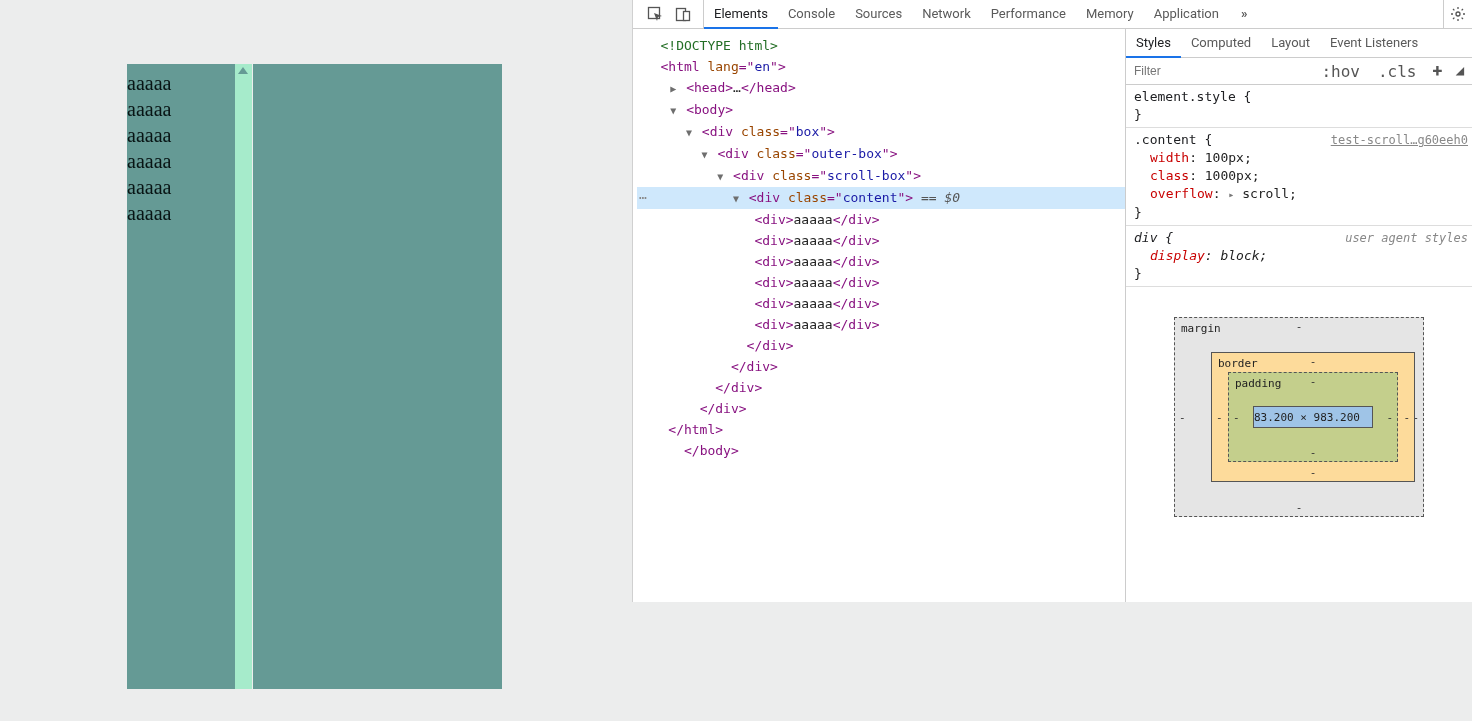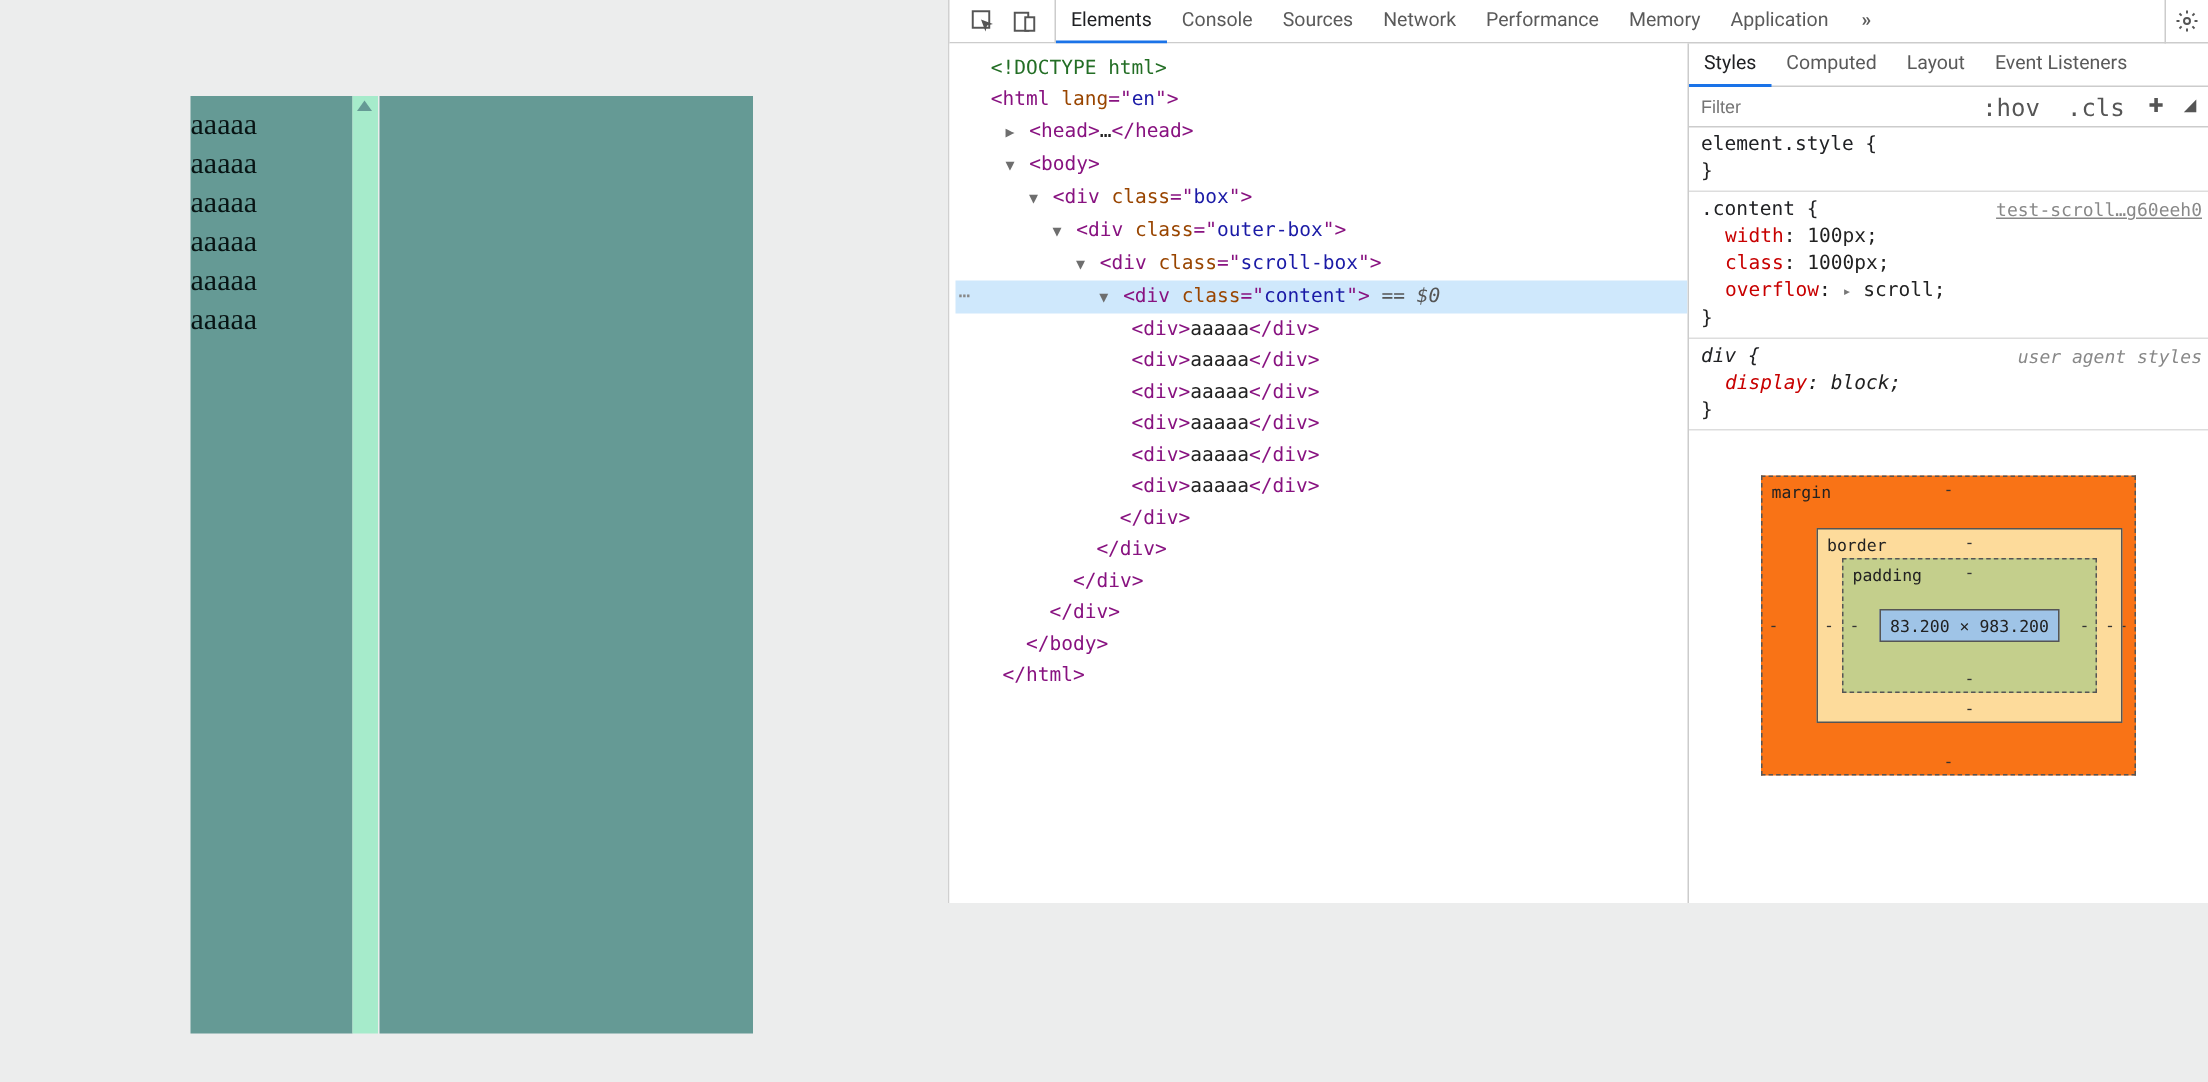--- a/index.html
+++ b/index.html
@@ -63,24 +63,24 @@
   .prop-name { color:#c80000; }
   .prop-val { color:#222; }
   .disclosure { color:#777; font-size:10px; }
 
   
   .boxmodel-wrap { padding:30px 0 0 0; display:flex; justify-content:center; }
   .bm { font-family: Menlo, Consolas, monospace; font-size:11px; color:#222; }
   .bm-layer { position:relative; display:flex; align-items:center; justify-content:center; }
   .bm-label { position:absolute; top:4px; left:6px; font-size:11px; }
   .bm-side { position:absolute; font-size:11px; color:#333; }
-  .bm-margin  { width:250px; height:200px; background:#f97316; border:1px dashed #555;padding-left:28px;}
+  .bm-margin  { width:250px; height:200px; background:#e5e5e5; border:1px dashed #555;padding-left:28px;}
   .bm-border  { width:204px; height:130px; background:#fddb9b; border:1px solid #555;}
   .bm-padding { width:170px; height:90px;  background:#c4cf8c; border:1px dashed #555;}
-  .bm-content { width:120px; height:22px;  background:#9fc4e7; border:1px solid #555; display:flex; align-items:center; justify-content:center; font-size:11px; white-space:nowrap;}
+  .bm-content { width:120px; height:22px;  background:#9fc4e7; border:1px solid #555; display:flex; align-items:center; font-size:11px; white-space:nowrap;}
   .bm-side.top{top:2px; left:50%; transform:translateX(-50%);} 
   .bm-side.bottom{bottom:2px; left:50%; transform:translateX(-50%);} 
   .bm-side.left{left:4px; top:50%; transform:translateY(-50%);} 
   .bm-side.right{right:4px; top:50%; transform:translateY(-50%);} 
 
   svg { display:block; }
 </style>
 </head>
 <body>
 
@@ -166,22 +166,22 @@
 <div class="line">               <span class="t-pun">&lt;</span><span class="t-name">div</span><span class="t-pun">&gt;</span><span>aaaaa</span><span class="t-pun">&lt;/</span><span class="t-name">div</span><span class="t-pun">&gt;</span></div>
 <div class="line">               <span class="t-pun">&lt;</span><span class="t-name">div</span><span class="t-pun">&gt;</span><span>aaaaa</span><span class="t-pun">&lt;/</span><span class="t-name">div</span><span class="t-pun">&gt;</span></div>
 <div class="line">               <span class="t-pun">&lt;</span><span class="t-name">div</span><span class="t-pun">&gt;</span><span>aaaaa</span><span class="t-pun">&lt;/</span><span class="t-name">div</span><span class="t-pun">&gt;</span></div>
 <div class="line">               <span class="t-pun">&lt;</span><span class="t-name">div</span><span class="t-pun">&gt;</span><span>aaaaa</span><span class="t-pun">&lt;/</span><span class="t-name">div</span><span class="t-pun">&gt;</span></div>
 <div class="line">               <span class="t-pun">&lt;</span><span class="t-name">div</span><span class="t-pun">&gt;</span><span>aaaaa</span><span class="t-pun">&lt;/</span><span class="t-name">div</span><span class="t-pun">&gt;</span></div>
 <div class="line">               <span class="t-pun">&lt;</span><span class="t-name">div</span><span class="t-pun">&gt;</span><span>aaaaa</span><span class="t-pun">&lt;/</span><span class="t-name">div</span><span class="t-pun">&gt;</span></div>
 <div class="line">              <span class="t-pun">&lt;/</span><span class="t-name">div</span><span class="t-pun">&gt;</span></div>
 <div class="line">            <span class="t-pun">&lt;/</span><span class="t-name">div</span><span class="t-pun">&gt;</span></div>
 <div class="line">          <span class="t-pun">&lt;/</span><span class="t-name">div</span><span class="t-pun">&gt;</span></div>
 <div class="line">        <span class="t-pun">&lt;/</span><span class="t-name">div</span><span class="t-pun">&gt;</span></div>
+<div class="line">    <span class="t-pun">&lt;/</span><span class="t-name">html</span><span class="t-pun">&gt;</span></div>
 <div class="line">      <span class="t-pun">&lt;/</span><span class="t-name">body</span><span class="t-pun">&gt;</span></div>
-<div class="line">    <span class="t-pun">&lt;/</span><span class="t-name">html</span><span class="t-pun">&gt;</span></div>
     </div>
 
     <div class="styles-panel">
       <div class="side-tabs">
         <div class="side-tab active">
             <span>Styles</span>
           </div>
         <div class="side-tab">
             <span>Computed</span>
           </div>

